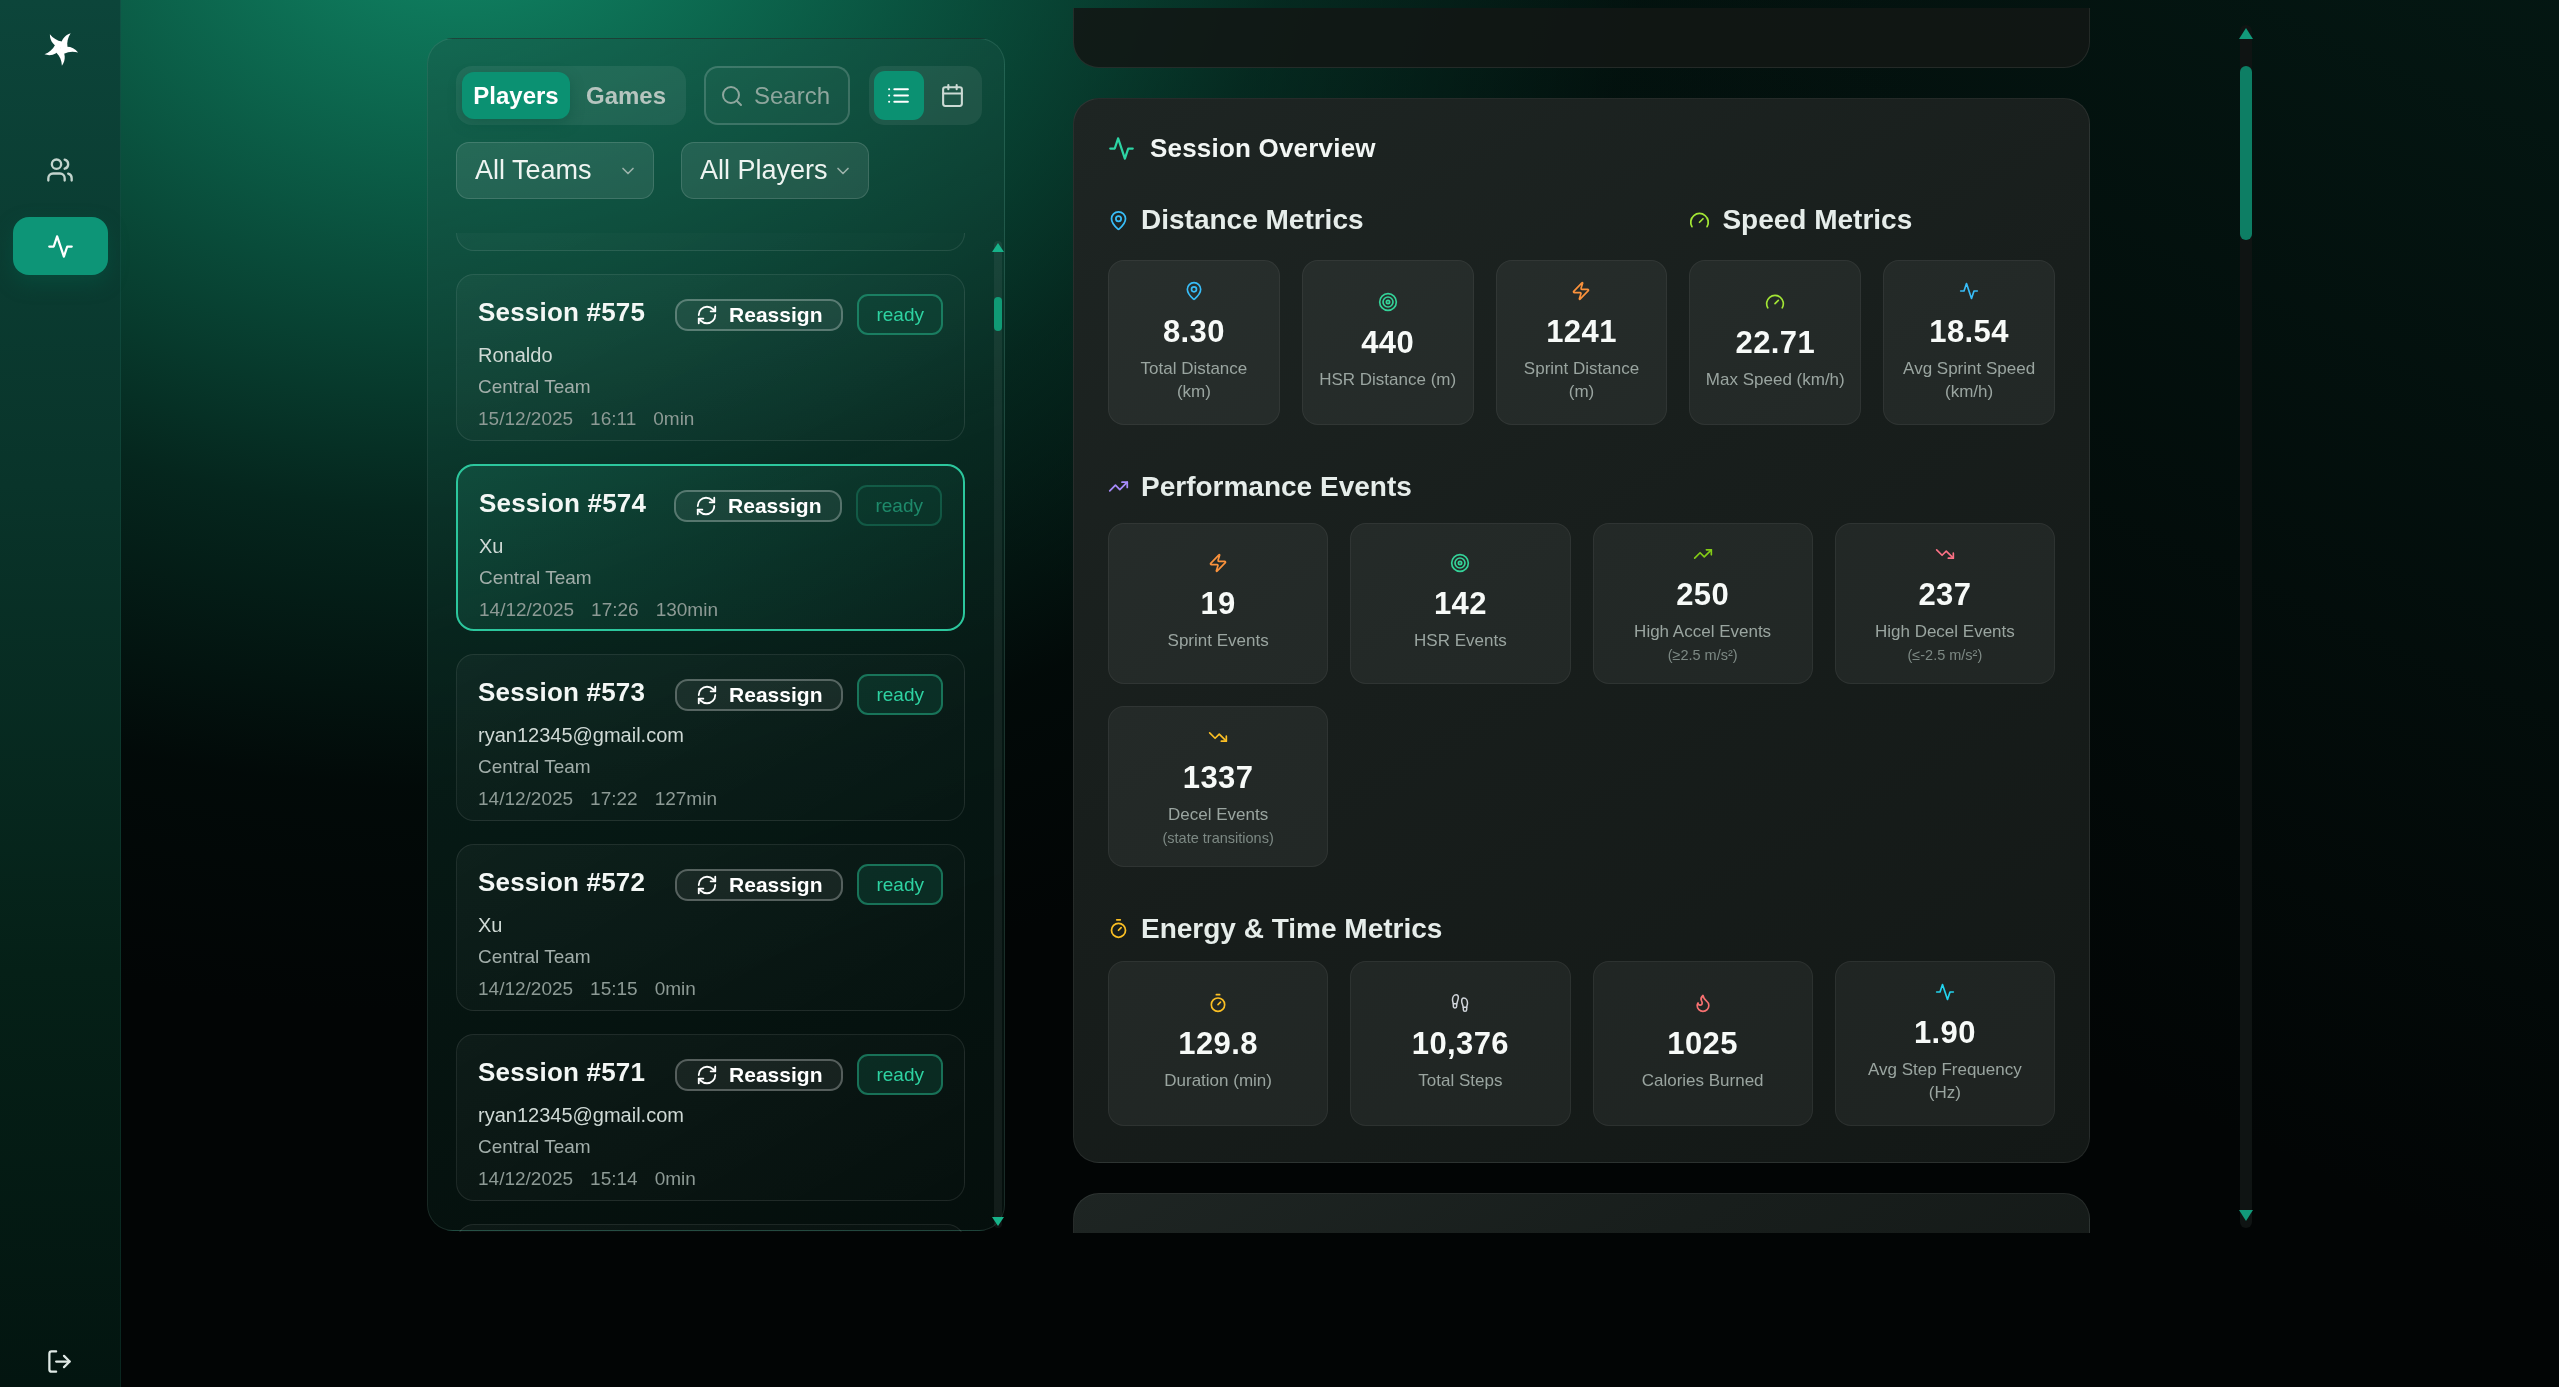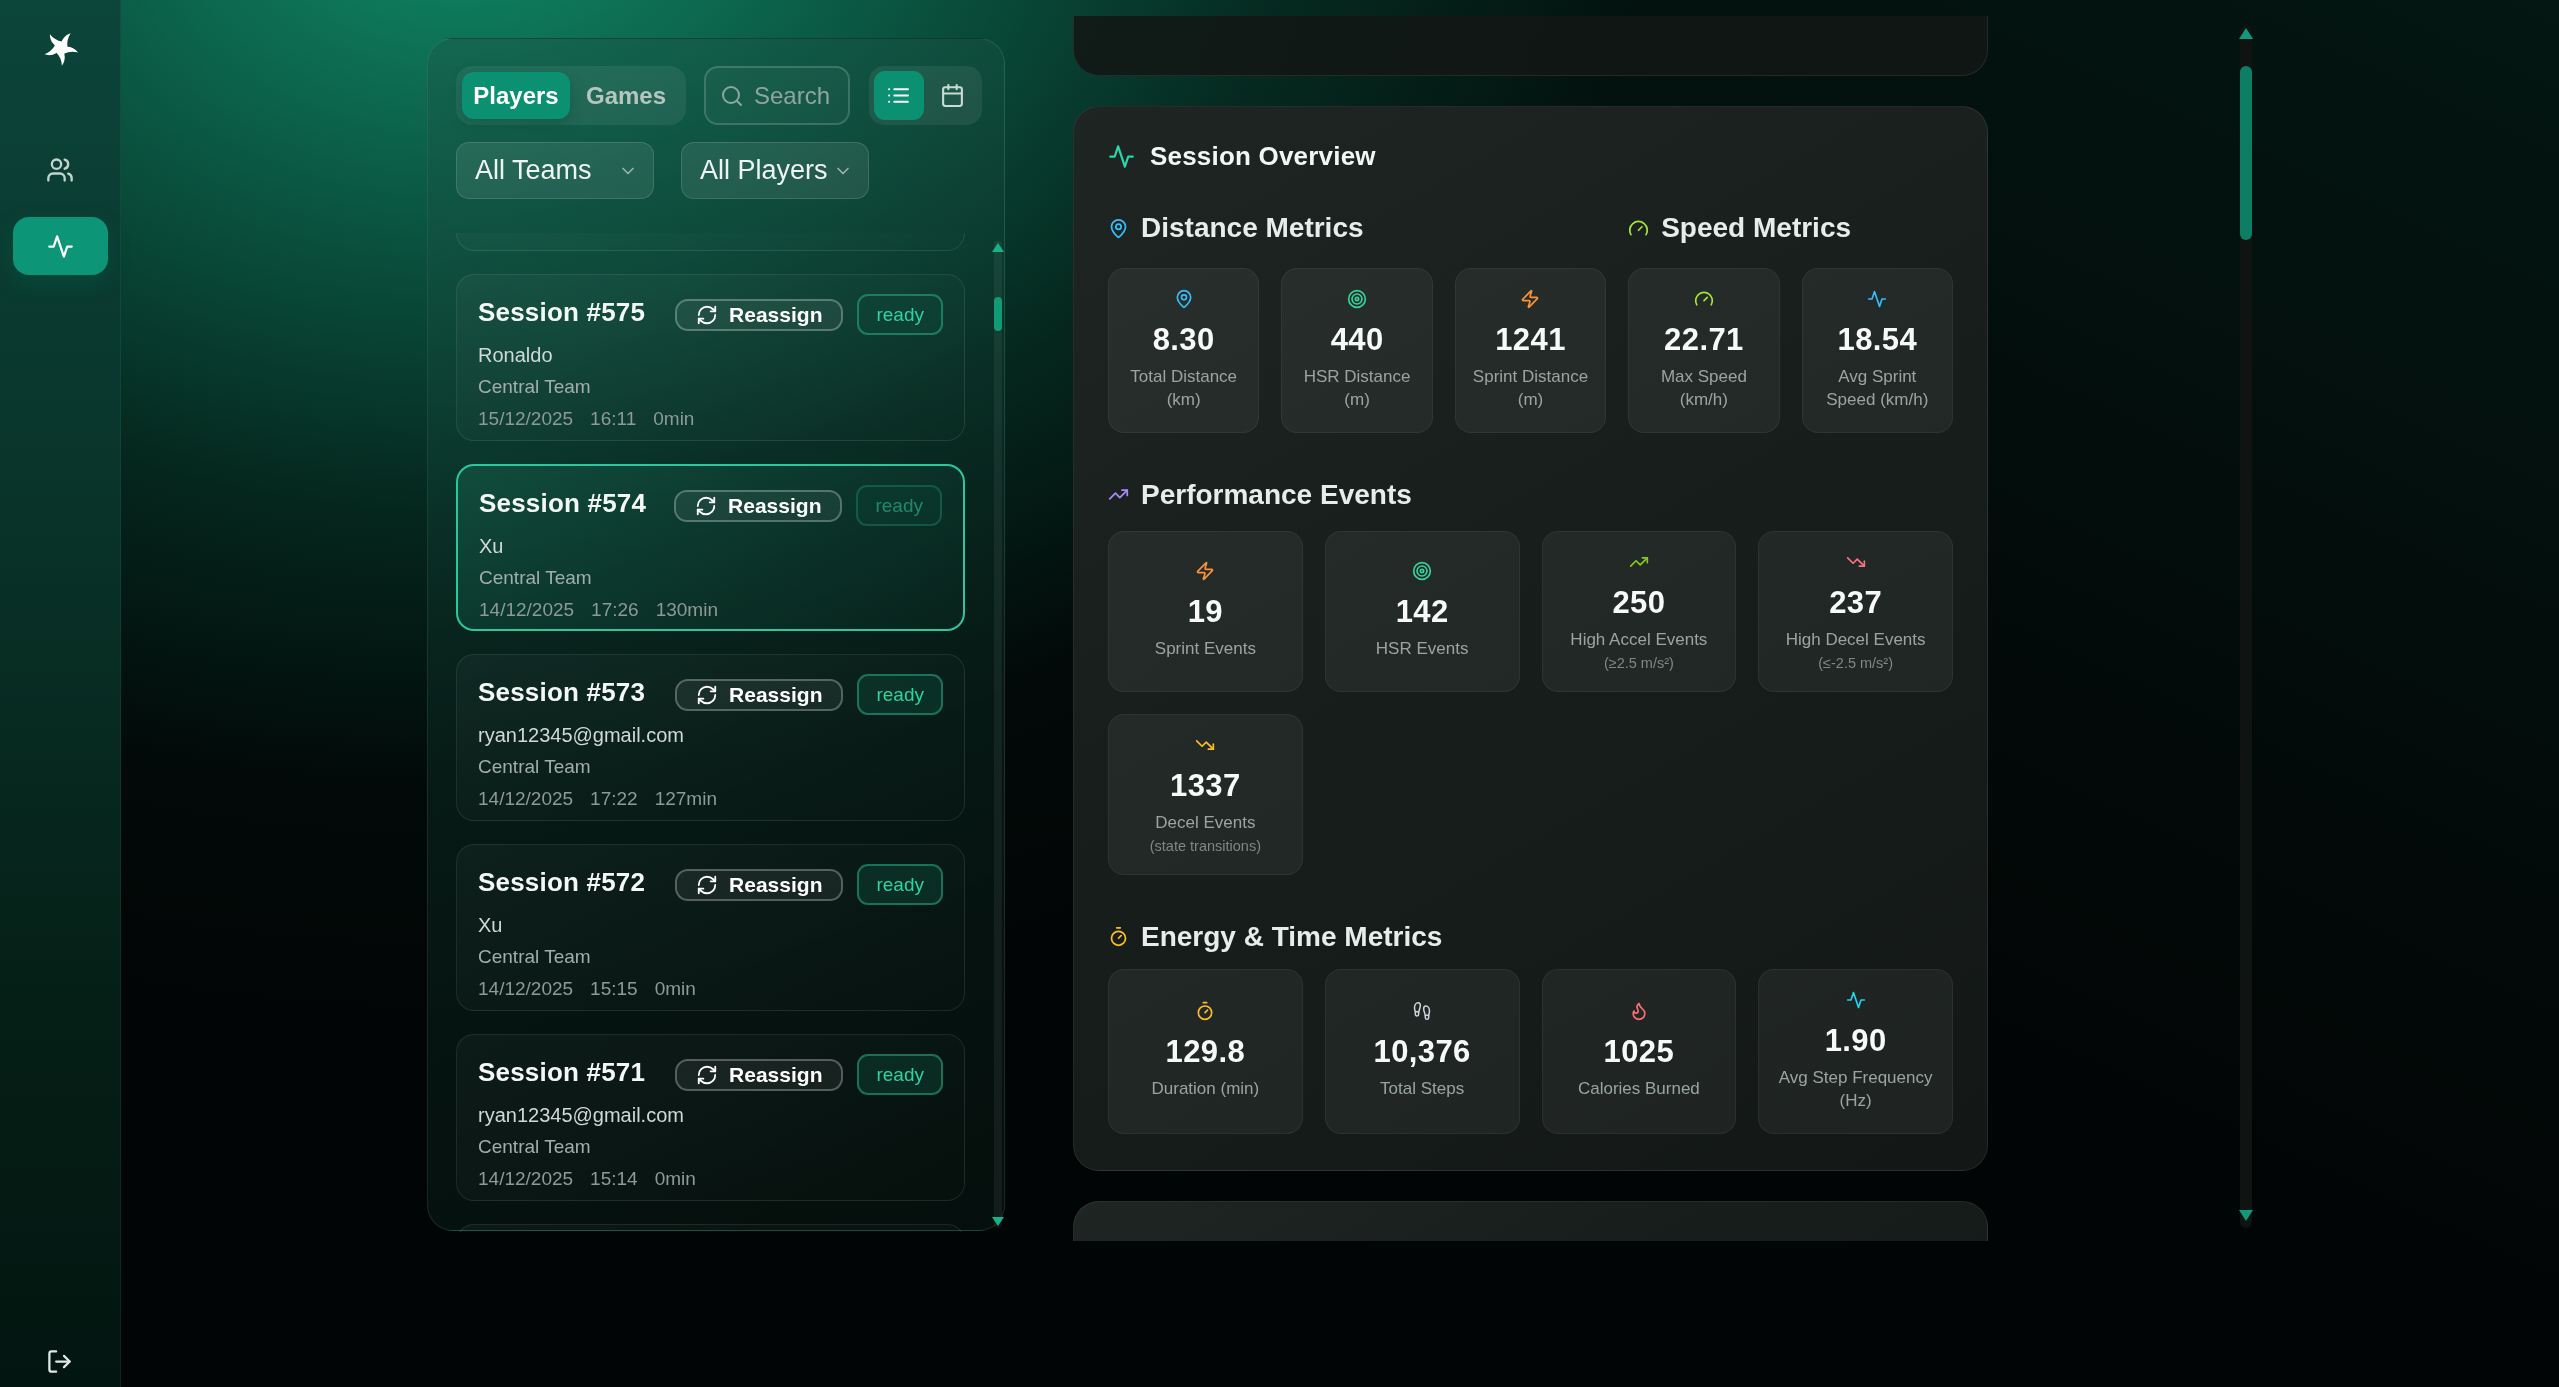--- a/index.html
+++ b/index.html
@@ -84,21 +84,21 @@
 
   .ltrack { position:absolute; left:566px; top:202px; width:8px; height:987px;
     background:rgba(255,255,255,0.06); border-radius:4px; cursor:pointer; }
   .lup { position:absolute; left:564px; top:204px; width:0; height:0;
     border-left:6px solid transparent; border-right:6px solid transparent; border-bottom:9px solid #17b289; }
   .lthumb { position:absolute; left:566px; top:258px; width:8px; height:34px; background:#109a75; border-radius:4px; cursor:grab; }
   .ldown { position:absolute; left:564px; top:1178px; width:0; height:0;
     border-left:6px solid transparent; border-right:6px solid transparent; border-top:9px solid #17b289; }
 
   
-  .main { position:absolute; left:1073px; top:16px; width:915px; height:1225px; overflow:hidden; }
+  .main { position:absolute; left:1073px; top:8px; width:1017px; height:1225px; overflow:hidden; }
   .prev-card { height:84px; margin-top:-24px; border-radius:26px;
     background:rgba(18,23,21,0.88); border:1px solid rgba(255,255,255,0.085); }
   .bigcard { margin-top:30px; border-radius:26px;
     background:linear-gradient(150deg,#1e2523 0%,#181e1c 45%,#131816 100%);
     border:1px solid rgba(255,255,255,0.075); padding:34px 34px 36px; }
   .card-title { display:flex; align-items:center; gap:15px; }
   .card-title h1 { font-size:26px; font-weight:700; color:#f2f6f4; letter-spacing:0.2px; }
   .card-title .ic { width:27px; height:27px; }
   .shead { display:flex; align-items:center; gap:12px; font-size:28px; font-weight:700; color:#e6edea; }
   .shead .ic { width:21px; height:21px; }

